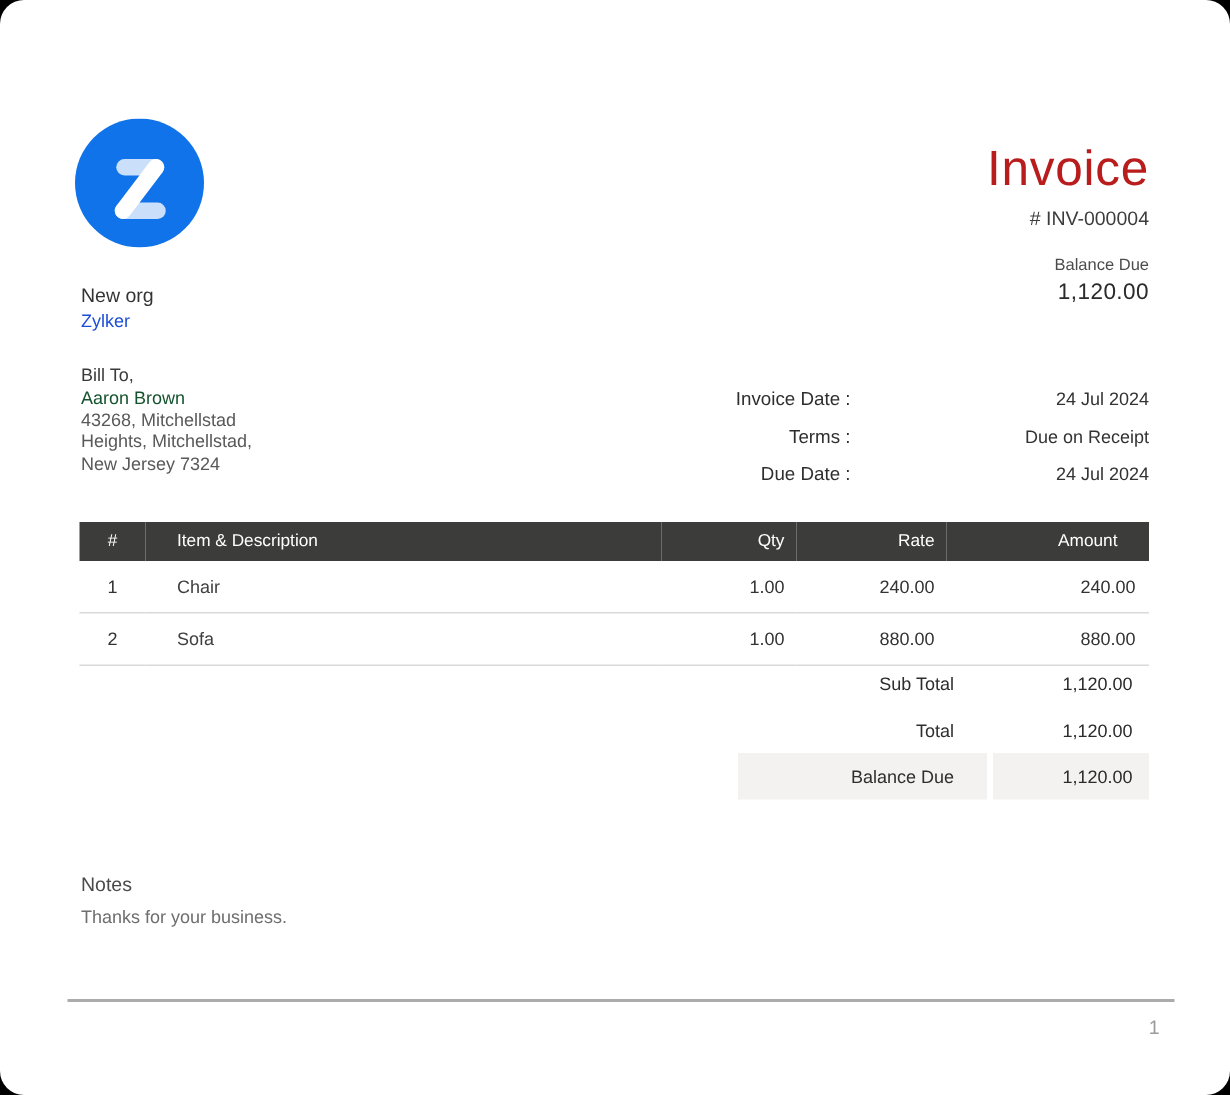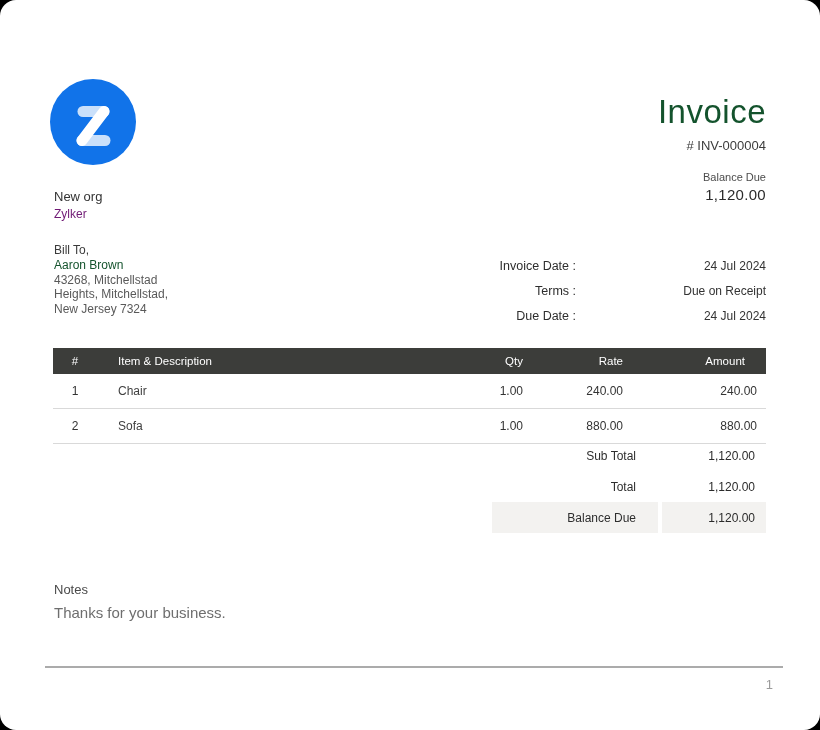--- a/index.html
+++ b/index.html
@@ -11,40 +11,40 @@
   }
 
   
   .logo { position:absolute; left:50px; top:79px; width:86px; height:86px; }
   .logo svg { display:block; width:86px; height:86px; }
   .logo-circle { fill: var(--accent, #1173e9); }
 
   
   .org-block { position:absolute; left:54px; top:172px;margin-top:17px; }
   .org-name { font-size:13px; color:#333; margin-bottom:3px; }
-  .org-line { font-size:12px; color:#701a75; line-height:15px; }
+  .org-line { font-size:12px; color:#1d4ed8; line-height:15px; }
 
   
   .invoice-head { position:absolute; right:54px; top:94px; text-align:right; }
-  .invoice-title { font-size:33px; font-weight:400; color:#14532d; letter-spacing:0.5px; line-height:36px; }
+  .invoice-title { font-size:33px; font-weight:400; color:#b91c1c; letter-spacing:0.5px; line-height:36px; }
   .invoice-number { font-size:13px; color:#3c3c3c; margin-top:8px; }
 
   .balance-top { position:absolute; right:54px; top:171px; text-align:right; }
   .balance-top-label { font-size:11px; color:#4c4c4c; }
   .balance-top-amount { font-size:15px; color:#2b2b2b; margin-top:3px; letter-spacing:0.3px; }
 
   
   .billto { position:absolute; left:54px; top:243px; }
   .billto-label { font-size:12px; color:#3a3a3a; line-height:15px; }
   .billto-name { font-size:12px; color:#14532d; line-height:14.5px; }
   .billto-line { font-size:12px; color:#595959; line-height:14.5px; }
 
   
   .details { position:absolute; right:54px; top:259px; width:290px; }
-  .detail-row { display:flex; margin-bottom:11px; align-items:center; }
+  .detail-row { display:flex; margin-bottom:11px; align-items:center;gap:9px; }
   .detail-label { flex:1; text-align:right; font-size:12.5px; color:#2e2e2e; }
   .detail-value { width:190px; text-align:right; font-size:12px; color:#333; }
 
   
   .items { position:absolute; left:53px; top:348px; width:713px; }
   .items table { width:100%; border-collapse:collapse; table-layout:fixed; }
   .items thead th {
     background: var(--table_header_bg, #3c3d3a);
     color:#fff; font-weight:normal; font-size:11.5px;
     padding:7px 8px; line-height:12px;
@@ -68,21 +68,21 @@
   .totals-row { display:flex; height:31px; align-items:center; }
   .totals-label { flex:1; text-align:right; font-size:12px; color:#2e2e2e; padding-right:22px; height:100%; display:flex; align-items:center; justify-content:flex-end; }
   .totals-value { width:104px; text-align:right; font-size:12px; color:#2b2b2b; padding-right:11px; height:100%; display:flex; align-items:center; justify-content:flex-end; margin-left:4px; }
   .totals-row.highlight { height:31px; }
   .totals-row.highlight .totals-label,
   .totals-row.highlight .totals-value { background: var(--highlight_bg, #f3f2f0); }
 
   
   .notes { position:absolute; left:54px; top:582px; }
   .notes-label { font-size:13px; color:#4a4a4a; }
-  .notes-text { font-size:15px; color:#6e6e6e; margin-top:7px; }
+  .notes-text { font-size:12px; color:#6e6e6e; margin-top:7px; }
 
   
   .footer-line { position:absolute; left:45px; top:666px; width:738px; height:2px; background:#ababab; }
   .page-number { position:absolute; top:677px; right:47px; font-size:13px; color:#9b9b9b; }
 </style>
 </head>
 <body>
 
 <div class="page">
 

